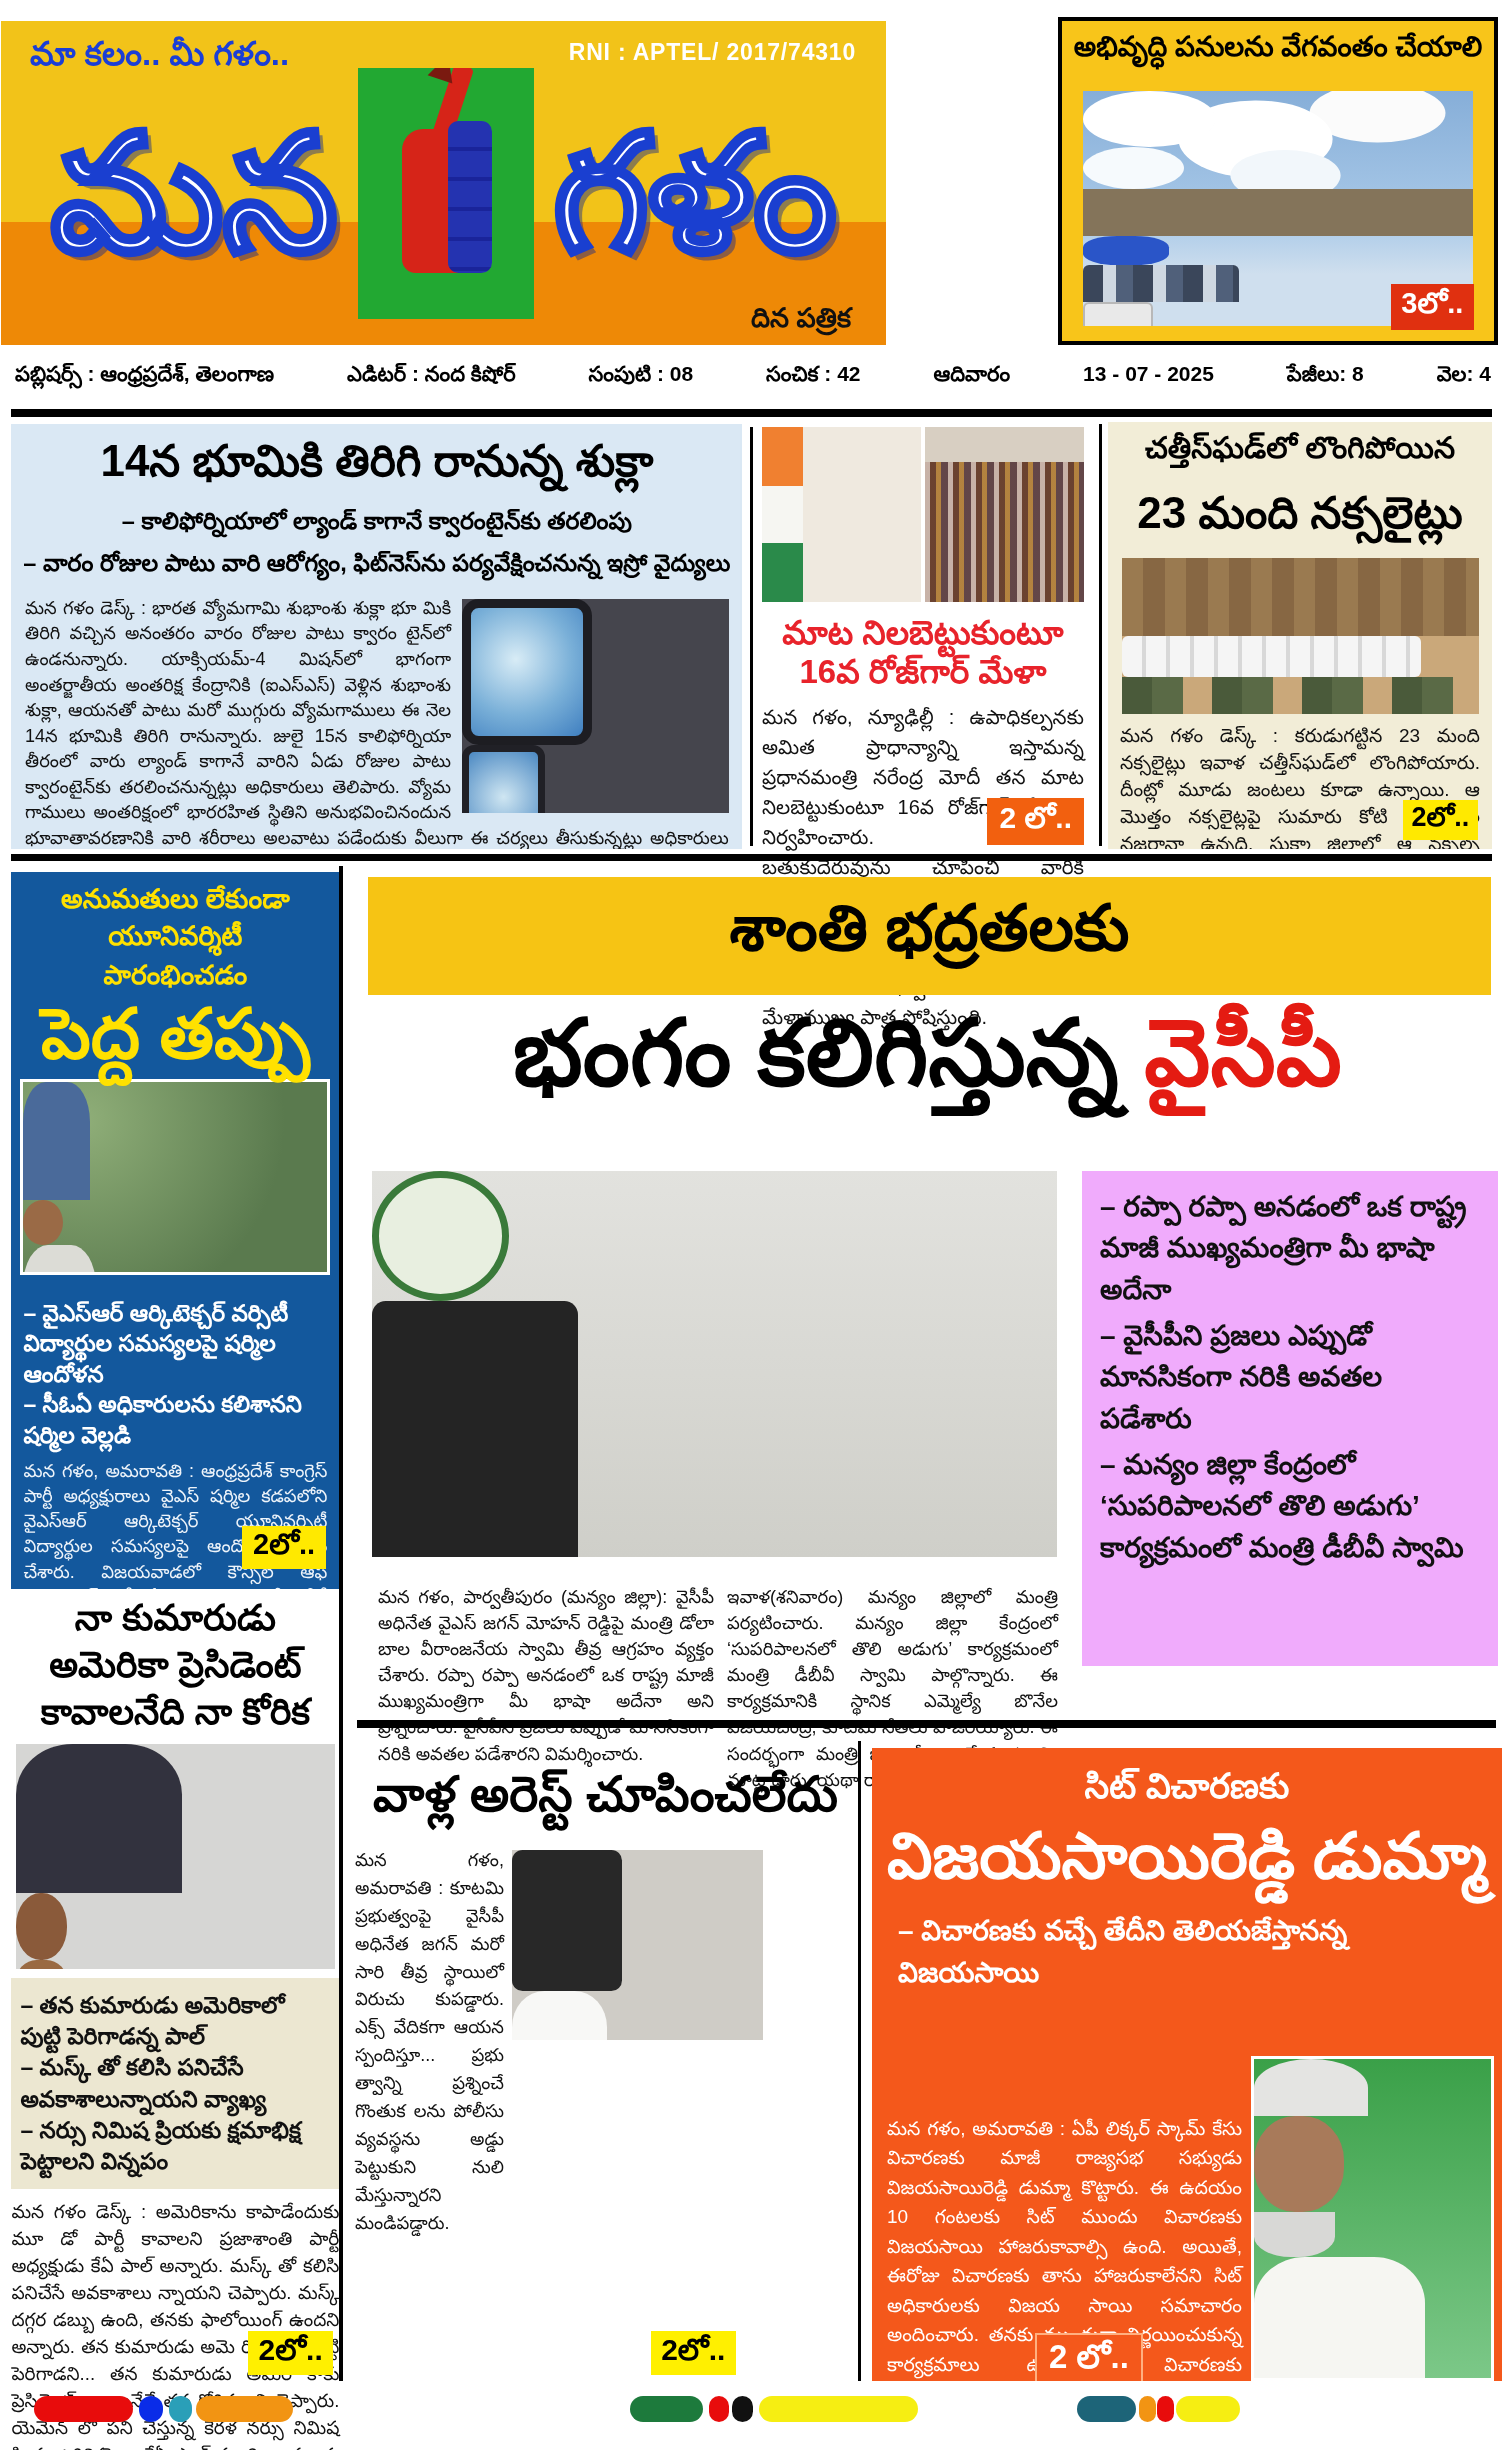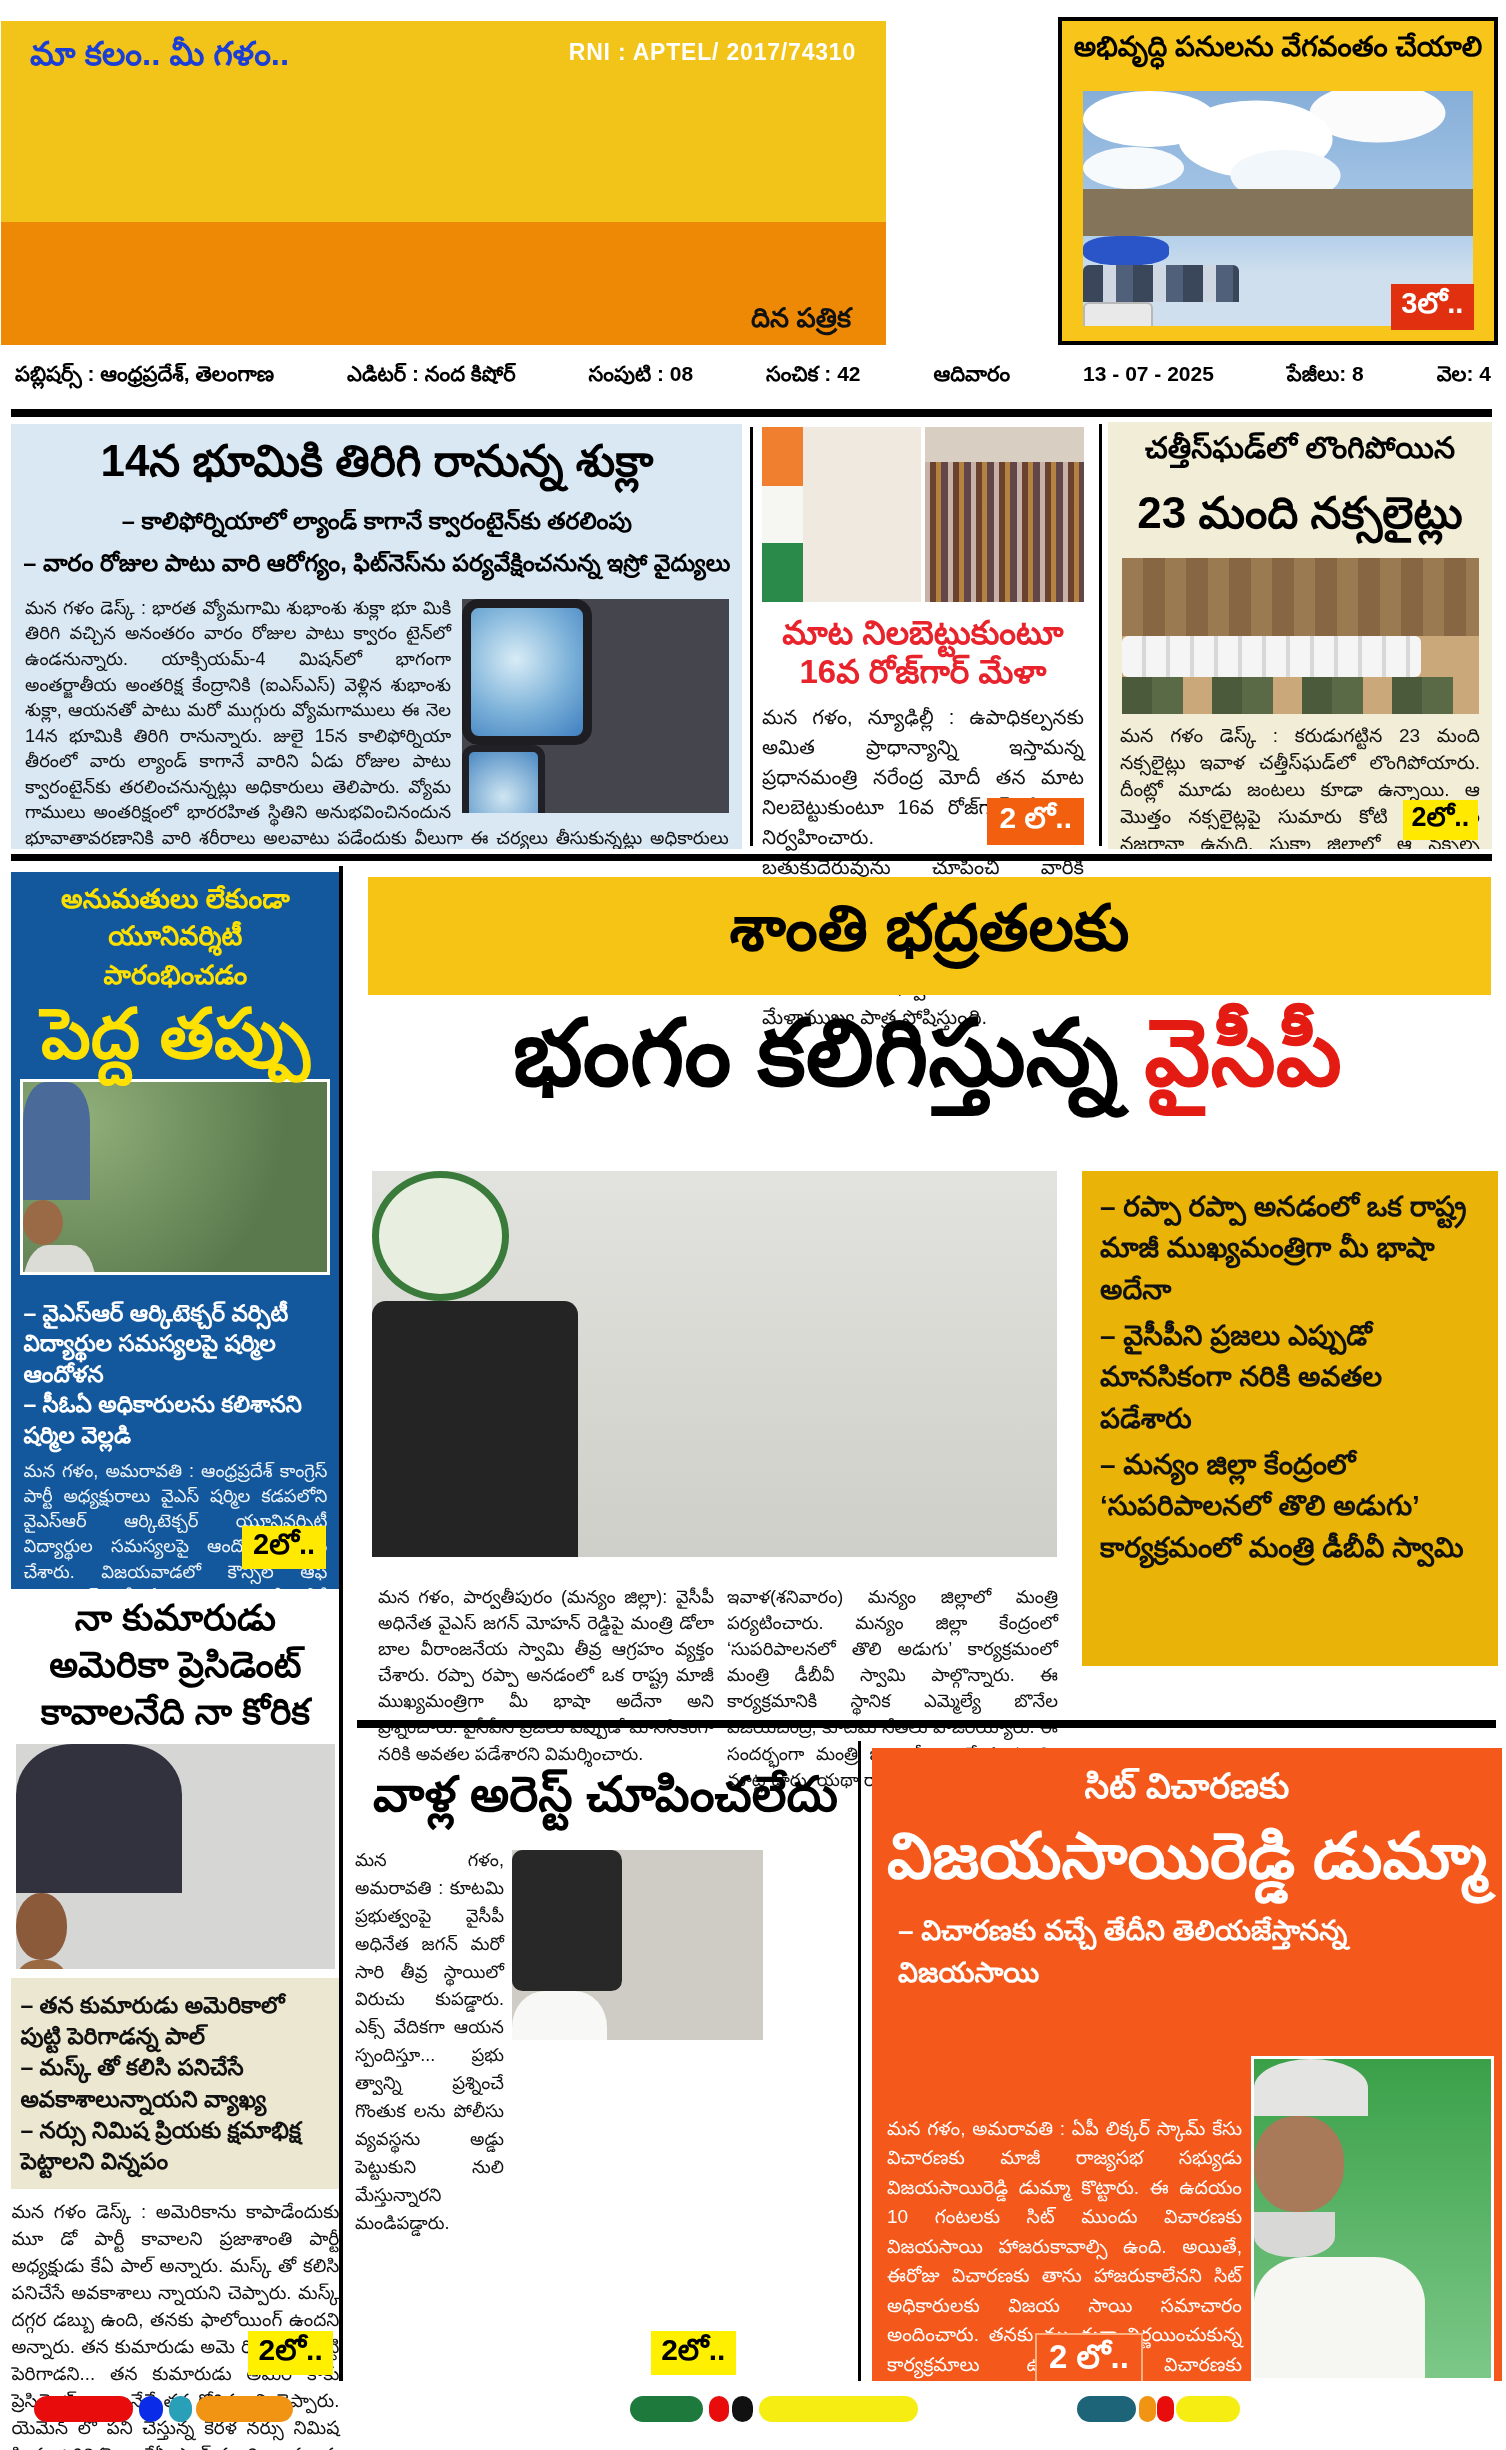--- a/index.html
+++ b/index.html
@@ -104,21 +104,21 @@
 
   .main-story{left:349px;top:866px;width:1157px;height:866px;}
   .ms-band{position:absolute;left:19px;top:10.6px;width:1123px;height:118px;background:#f6c414;
     display:flex;align-items:center;justify-content:center;font-size:64px;font-weight:bold;color:#000;}
   .ms-head{position:absolute;left:0;top:141px;width:100%;text-align:center;font-size:93px;font-weight:bold;color:#000;line-height:1;}
   .ms-head .red{color:#e41b12;}
   .ms-photo{position:absolute;left:23px;top:305px;width:685px;height:386px;}
   .p-leaders{background:linear-gradient(180deg,#e2e2de,#cfcfc9);}
   .ld-logo{left:24%;top:4%;width:18%;height:30%;border:7.6px solid #3a7a3a;border-radius:50%;background:#e8efe0;}
   .ld-chair1{left:7%;top:8%;width:30%;height:86%;background:#242424;border-radius:13.7px;}
-  .ms-bullets{position:absolute;left:733px;top:305px;width:416px;height:495px;background:#eab308;padding:15px 18px;box-sizing:border-box;
+  .ms-bullets{position:absolute;left:733px;top:305px;width:416px;height:495px;background:#f0abfc;padding:15px 18px;box-sizing:border-box;
     font-size:28px;line-height:1.48;font-weight:bold;color:#111;}
   .ms-bullets div{margin-bottom:4.6px;}
   .ms-cap1{position:absolute;left:29px;top:718px;width:336px;font-size:18px;line-height:1.45;text-align:justify;color:#111;}
   .ms-cap2{position:absolute;left:378px;top:718px;width:331px;font-size:18px;line-height:1.45;text-align:justify;color:#111;}
   .hr3{left:357px;top:1720px;width:1139px;height:8.4px;background:#000;}
 
   
   .art-kapaul{left:11.4px;top:1595px;width:328px;height:791px;}
   .kp-head{font-size:36px;font-weight:bold;text-align:center;line-height:1.3;color:#000;}
   .kp-photo{margin:9px auto 0 auto;width:319px;height:225px;}
@@ -162,20 +162,30 @@
   .c-red{background:#e80c0c;} .c-blue{background:#0a2ce8;} .c-teal{background:#2a9fb8;}
   .c-orange{background:#f29413;} .c-green{background:#1d7a3c;} .c-black{background:#111111;}
   .c-yellow{background:#f6ee12;} .c-dteal{background:#1d6478;}
 </style>
 </head>
 <body>
 
 <div class="abs masthead clip">
   <div class="abs tagline">మా కలం.. మీ గళం..</div>
   <div class="abs rni">RNI : APTEL/ 2017/74310</div>
+  <div class="abs logo-row">
+    <span class="logo-word">మన</span>
+    <span class="logo-box">
+      <span class="pencil"></span>
+      <span class="pencil-tip"></span>
+      <span class="fist"></span>
+      <span class="fist-stripes"></span>
+    </span>
+    <span class="logo-word">గళం</span>
+  </div>
   <div class="abs daily">దిన పత్రిక</div>
 </div>
 
 <div class="abs promo">
   <div class="promo-head">అభివృద్ధి పనులను వేగవంతం చేయాలి</div>
   <div class="promo-photo ph p-landfill clip">
     <div class="cloud1"></div>
     <div class="cloud2"></div>
     <div class="ground"></div>
     <div class="tarp"></div>

